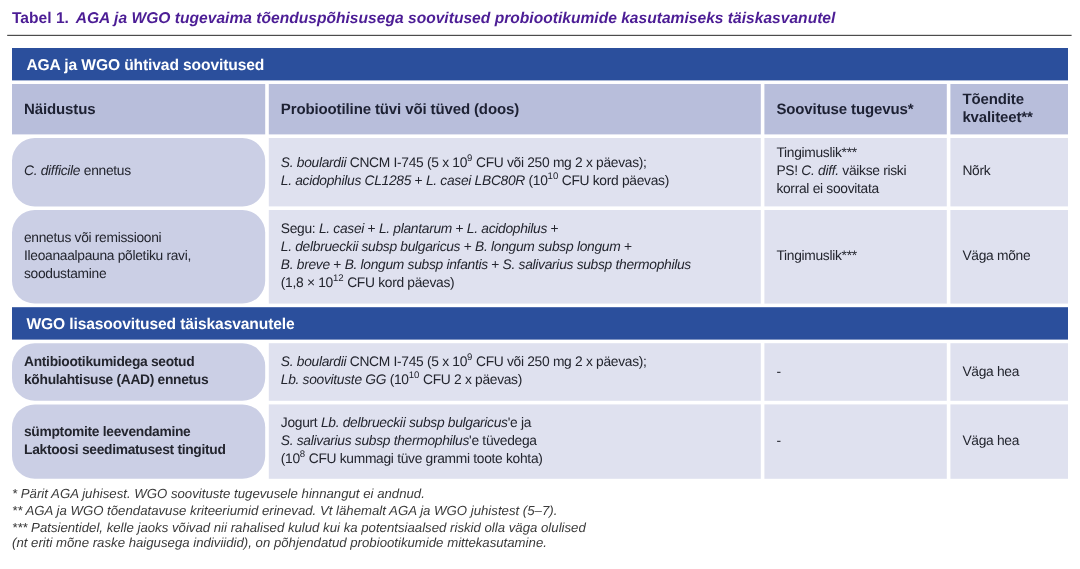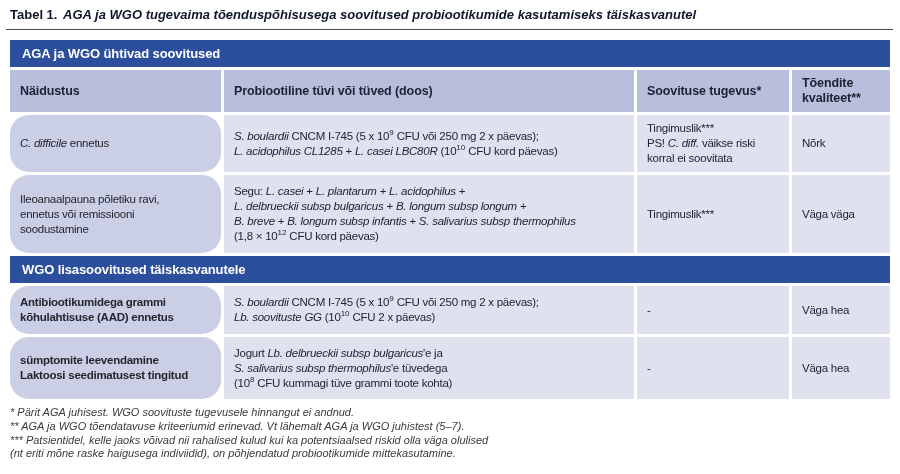--- a/index.html
+++ b/index.html
@@ -3,21 +3,21 @@
 <meta charset="utf-8">
 <style>
   :root{
     --band:#2b4f9c; --hdr:#b8bedb; --c1:#cbcfe5; --light:#dfe1ef;
     --txt:#23252e; --fn:#3a3a3a; --rule:#4d4d4d;
   }
   *{box-sizing:border-box;}
   html,body{margin:0;padding:0;}
   body{width:900px;height:474px;background:#ffffff;font-family:"Liberation Sans",sans-serif;}
   .page{position:relative;width:900px;height:474px;overflow:hidden;background:#fff;}
-  .title{position:absolute;left:10px;top:7px;font-size:13px;color:#0f172a;white-space:nowrap;}
+  .title{position:absolute;left:10px;top:7px;font-size:13px;color:#4c1d95;white-space:nowrap;}
   .t-label{font-weight:bold;}
   .t-text{font-style:italic;font-weight:600;margin-left:2px;}
   .rule{position:absolute;left:6px;right:7px;top:29px;border-top:1.5px solid var(--rule);}
   .tbl{position:absolute;left:10px;top:40px;width:880px;display:grid;
        grid-template-columns:211px 410px 152px 98px;
        grid-template-rows:27px 42px 57px 78px 27px 48px 62px;
        gap:3px;background:#fff;}
   .band{grid-column:1/-1;background:var(--band);color:#fff;font-weight:bold;
         font-size:13px;display:flex;align-items:center;padding-left:12px;letter-spacing:-0.1px;}
   .cell{background:var(--light);color:var(--txt);display:flex;flex-direction:column;
@@ -63,41 +63,41 @@
     <div class="cell">
         <div class="ln"><span>Tingimuslik***</span></div>
         <div class="ln"><span>PS! </span><span class="it">C. diff.</span><span> väikse riski</span></div>
         <div class="ln"><span>korral ei soovitata</span></div>
       </div>
     <div class="cell">
         <div class="ln"><span>Nõrk</span></div>
       </div>
 
     <div class="cell c1">
+        <div class="ln"><span>ennetus või remissiooni</span></div>
         <div class="ln"><span>Ileoanaalpauna põletiku ravi,</span></div>
-        <div class="ln"><span>ennetus või remissiooni</span></div>
         <div class="ln"><span>soodustamine</span></div>
       </div>
     <div class="cell">
         <div class="ln"><span>Segu: </span><span class="it">L. casei</span><span> + </span><span class="it">L. plantarum</span><span> + </span><span class="it">L. acidophilus</span><span> +</span></div>
         <div class="ln"><span class="it">L. delbrueckii subsp bulgaricus</span><span> + </span><span class="it">B. longum subsp longum</span><span> +</span></div>
         <div class="ln"><span class="it">B. breve</span><span> + </span><span class="it">B. longum subsp infantis</span><span> + </span><span class="it">S. salivarius subsp thermophilus</span></div>
         <div class="ln"><span>(1,8 × 10</span><sup>12</sup><span> CFU kord päevas)</span></div>
       </div>
     <div class="cell">
         <div class="ln"><span>Tingimuslik***</span></div>
       </div>
     <div class="cell">
-        <div class="ln"><span>Väga väga</span></div>
+        <div class="ln"><span>Väga mõne</span></div>
       </div>
 
     <div class="band">WGO lisasoovitused täiskasvanutele</div>
 
     <div class="cell c1 boldcell">
-        <div class="ln"><span>Antibiootikumidega grammi</span></div>
+        <div class="ln"><span>Antibiootikumidega seotud</span></div>
         <div class="ln"><span>kõhulahtisuse (AAD) ennetus</span></div>
       </div>
     <div class="cell">
         <div class="ln"><span class="it">S. boulardii</span><span> CNCM I-745 (5 x 10</span><sup>9</sup><span> CFU või 250 mg 2 x päevas);</span></div>
         <div class="ln"><span class="it">Lb. soovituste GG</span><span> (10</span><sup>10</sup><span> CFU 2 x päevas)</span></div>
       </div>
     <div class="cell">
         <div class="ln"><span>-</span></div>
       </div>
     <div class="cell">

